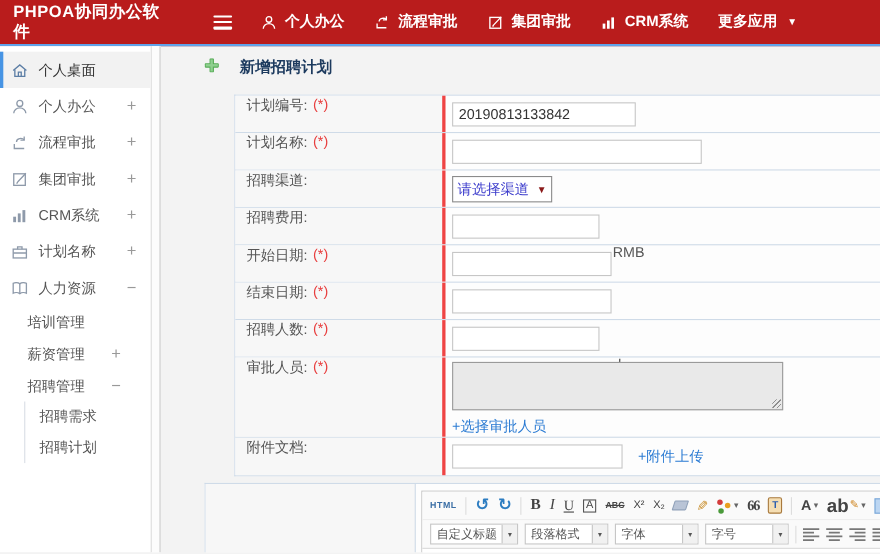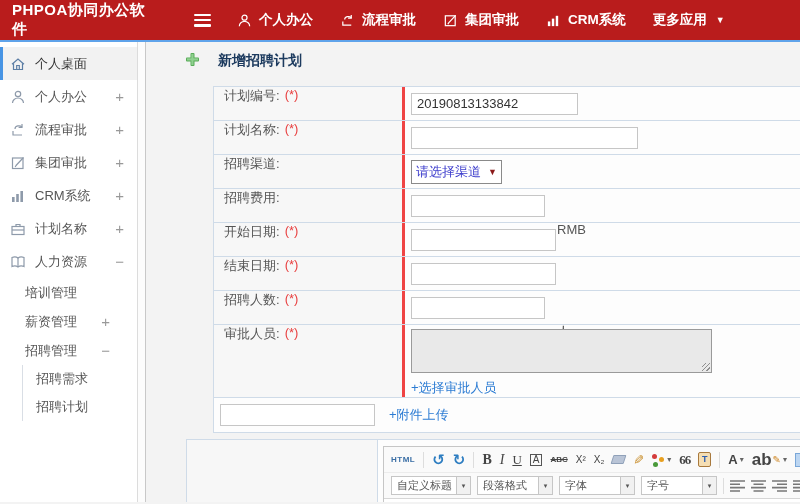--- a/index.html
+++ b/index.html
@@ -342,20 +342,23 @@
           </div>
         <div class="fvalue col">
           <div class="ta">
               <span class="grip"></span>
             </div>
           <a class="lnk ta-link">+选择审批人员</a>
         </div>
       </div>
 
       <div class="frow">
+        <div class="flabel">
+            <span>附件文档:</span>
+          </div>
         <div class="fvalue">
             <input class="inp" style="width: 155px;">
             <a class="lnk attach-link">+附件上传</a>
           </div>
       </div>
     </div>
 
     <div class="editor-row">
       <div class="editor-label"></div>
       <div class="editor-wrap">

